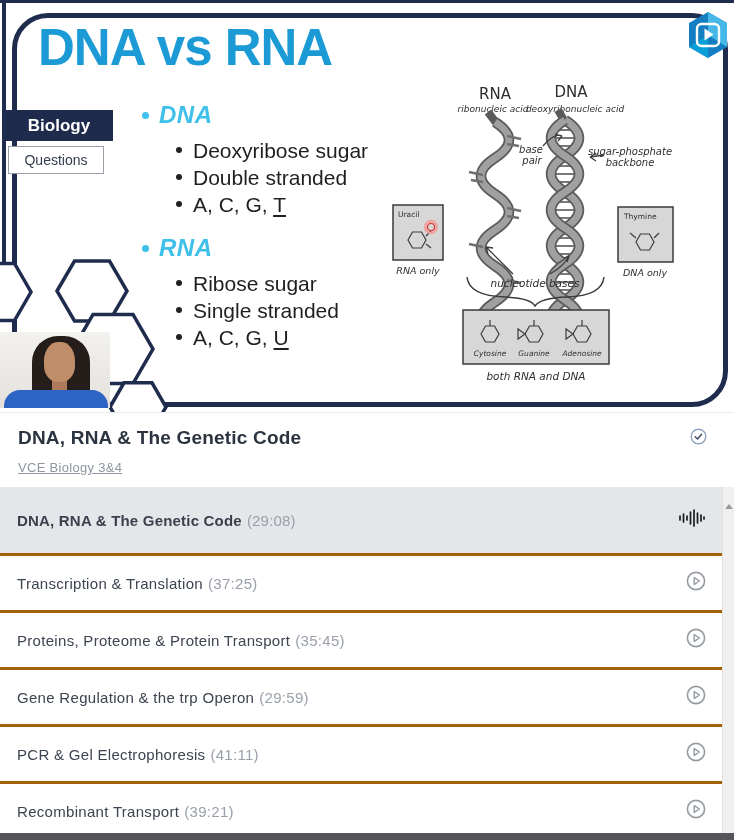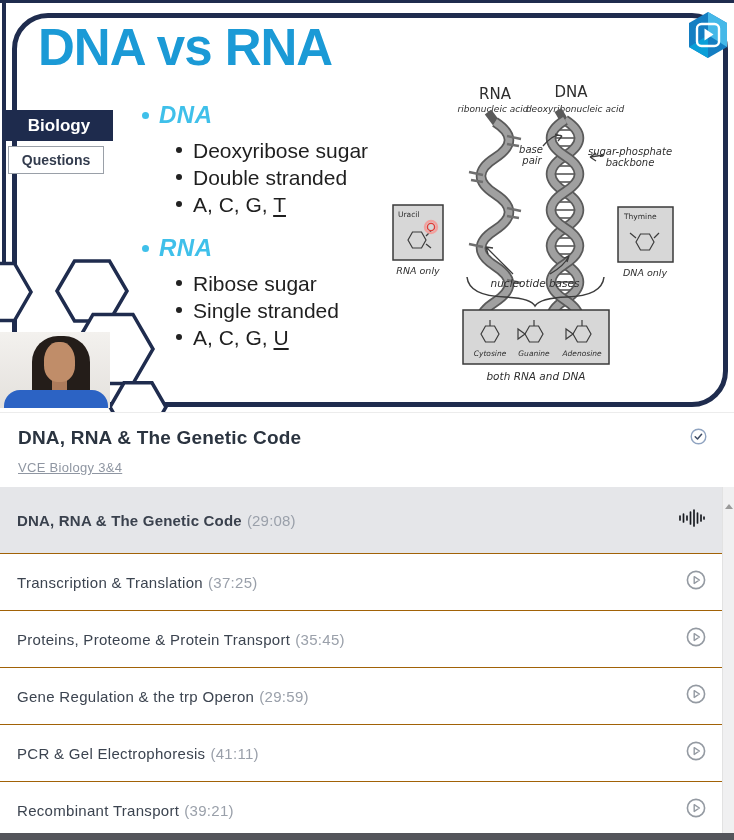--- a/index.html
+++ b/index.html
@@ -5,21 +5,21 @@
   * { margin:0; padding:0; box-sizing:border-box; }
   html,body { width:734px; height:840px; }
   body { font-family:"Liberation Sans", sans-serif; background:#fff; position:relative; overflow:hidden; }
 
   
   .video-area { position:absolute; left:0; top:0; width:734px; height:413px; background:#fff; overflow:hidden; border-bottom:1px solid #ececec; }
   .top-sliver { position:absolute; left:0; top:0; width:734px; height:3px; background:#1f2c4e; }
   .left-sliver { position:absolute; left:2px; top:0; width:4px; height:310px; background:#1f2c4e; }
   .slide-frame { position:absolute; left:12px; top:13px; width:716px; height:394px; border:5px solid #1f2c4e; border-radius:36px; background:transparent; }
   .slide-title { position:absolute; left:38px; top:18px; font-size:51px; font-weight:bold; letter-spacing:-1px; color:#1b9ad6; }
-  .tab { position:absolute; display:flex; align-items:center; justify-content:center;font-weight:bold; }
+  .tab { position:absolute; display:flex; align-items:center; justify-content:center; }
   .tab-content { left:5px; top:110px; width:108px; height:31px; background:#1e2b4d; color:#fff; font-size:17px; font-weight:bold; }
   .tab-questions { left:8px; top:146px; width:96px; height:28px; background:#fff; border:1px solid #9aa0a8; color:#333c4e; font-size:14px; }
 
   .bullets { position:absolute; left:142px; top:101px; width:250px; }
   .sec { margin-bottom:16px; }
   .sec-head { display:flex; align-items:center; }
   .sec-dot { width:7px; height:7px; border-radius:50%; background:#3fc0ea; margin-right:10px; }
   .sec-label { font-size:24px; font-weight:bold; font-style:italic; color:#3fc0ea; letter-spacing:0.5px; }
   .sec-items { margin:8px 0 0 34px; }
   .item { display:flex; align-items:baseline; font-size:21px; color:#1f1f1f; line-height:27px; }
@@ -36,21 +36,21 @@
   .logo { position:absolute; left:686px; top:11px; }
 
   
   .playlist-header { position:absolute; left:0; top:414px; width:734px; height:73px; background:#fff; }
   .header-title { position:absolute; left:18px; top:13px; font-size:19px; font-weight:bold; color:#2b3440; letter-spacing:0.2px; }
   .header-subtitle { position:absolute; left:18px; top:46px; font-size:13px; color:#8f96a2; letter-spacing:0.3px;text-decoration:underline; }
   .check-wrap { position:absolute; right:27px; top:14px; width:17px; height:17px; cursor:pointer; }
 
   
   .playlist { position:absolute; left:0; top:487px; width:586px;text-align:center; }
-  .row { position:relative; width:734px; height:57px; background:#fff; border-top:1px solid #a16207; cursor:pointer; }
+  .row { position:relative; width:734px; height:57px; background:#fff; border-top:3px solid #a16207; cursor:pointer; }
   .row.active { height:66px; background:#e5e6e9; border-top:none; }
   .row-text { position:absolute; left:17px; top:50%; transform:translateY(-50%); font-size:15px; letter-spacing:0.3px; color:#3c4450; white-space:nowrap; }
   .row.active .row-text { color:#3a414d; font-weight:bold; letter-spacing:0.2px; }
   .row-duration { color:#9aa0aa; font-weight:normal; margin-left:5px; }
   .row-icon { position:absolute; right:28px; top:50%; transform:translateY(-50%); }
 
   
   .scrollbar { position:absolute; right:0; top:487px; width:12px; height:346px; background:#f0f0f1; border-left:1px solid #e2e2e2; cursor:pointer; }
   .scroll-arrow { position:absolute; left:2px; top:17px; width:0; height:0; border-left:4px solid transparent; border-right:4px solid transparent; border-bottom:5px solid #9a9a9a; }
   .bottom-bar { position:absolute; left:0; bottom:0; width:734px; height:7px; background:#54555b; }

